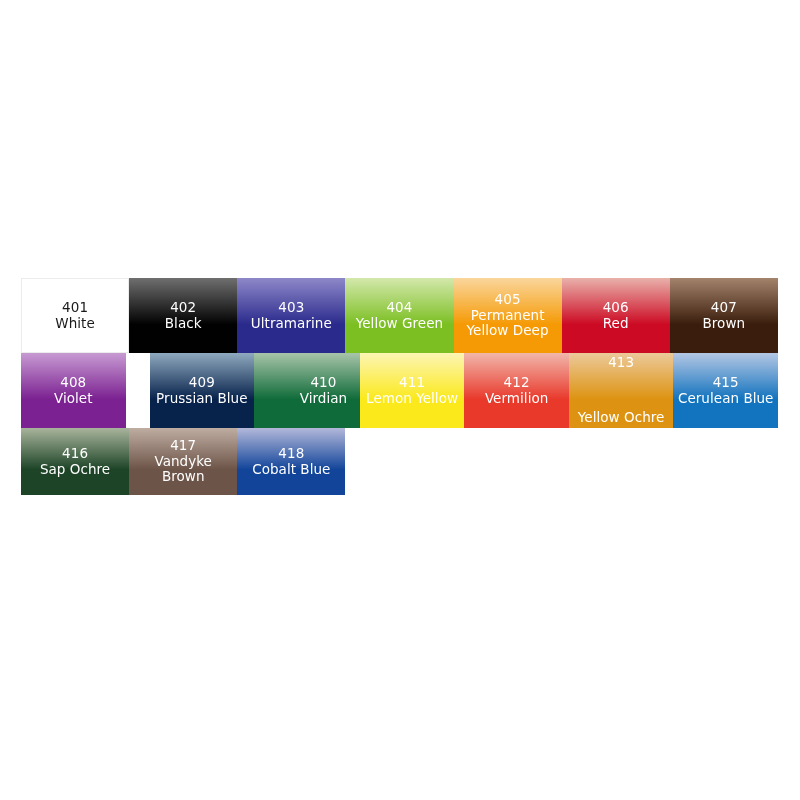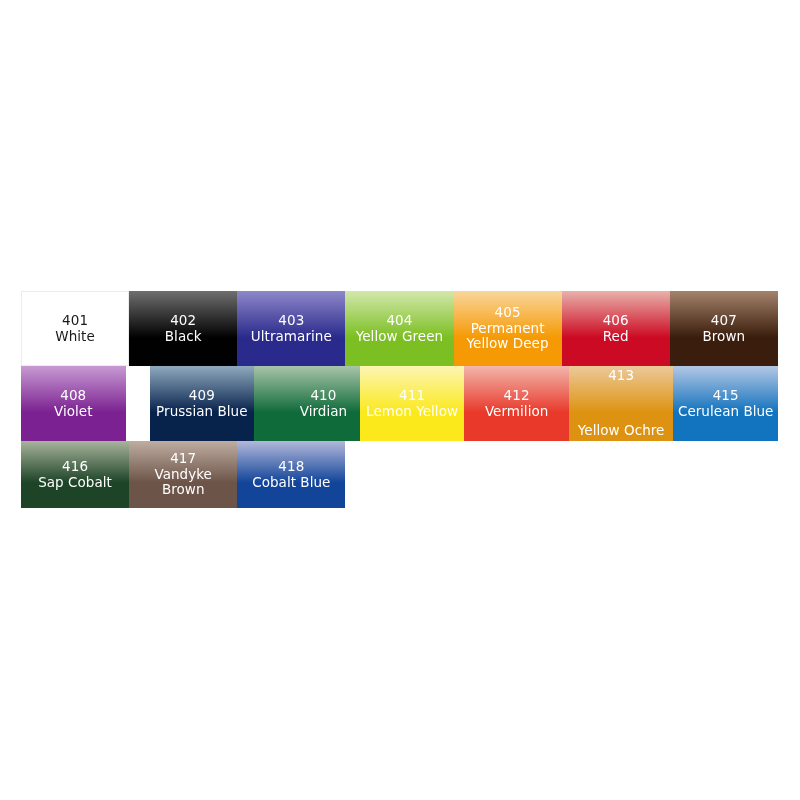--- a/index.html
+++ b/index.html
@@ -10,21 +10,21 @@
   body {
     width: 800px;
     height: 800px;
     font-family: "DejaVu Sans", "Liberation Sans", sans-serif;
     -webkit-font-smoothing: antialiased;
     overflow: hidden;
   }
   #swatch-chart {
     position: absolute;
     left: 21px;
-    top: 291px;
+    top: 278px;
     width: 757px;
   }
   .swatch-row {
     display: flex;
     flex-direction: row;
     align-items: stretch;
   }
   .swatch {
     width: 108.14px;
     box-sizing: border-box;
@@ -114,21 +114,21 @@
         <div class="swatch-name">Yellow Ochre</div>
       </div>
       <div class="swatch" style="background: linear-gradient(rgb(180, 199, 228) 0%, rgb(18, 115, 190) 62%, rgb(18, 115, 190) 100%); color: rgb(255, 255, 255);">
         <div class="swatch-code">415</div>
         <div class="swatch-name">Cerulean Blue</div>
       </div>
     </div>
   <div class="swatch-row row-3">
       <div class="swatch" style="background: linear-gradient(rgb(168, 180, 156) 0%, rgb(29, 68, 39) 62%, rgb(29, 68, 39) 100%); color: rgb(255, 255, 255);">
         <div class="swatch-code">416</div>
-        <div class="swatch-name">Sap Cobalt</div>
+        <div class="swatch-name">Sap Ochre</div>
       </div>
       <div class="swatch" style="background: linear-gradient(rgb(191, 173, 162) 0%, rgb(109, 84, 72) 62%, rgb(109, 84, 72) 100%); color: rgb(255, 255, 255);">
         <div class="swatch-code">417</div>
         <div class="swatch-name">Vandyke Brown</div>
       </div>
       <div class="swatch" style="background: linear-gradient(rgb(179, 184, 218) 0%, rgb(18, 69, 154) 62%, rgb(18, 69, 154) 100%); color: rgb(255, 255, 255);">
         <div class="swatch-code">418</div>
         <div class="swatch-name">Cobalt Blue</div>
       </div>
     </div>

